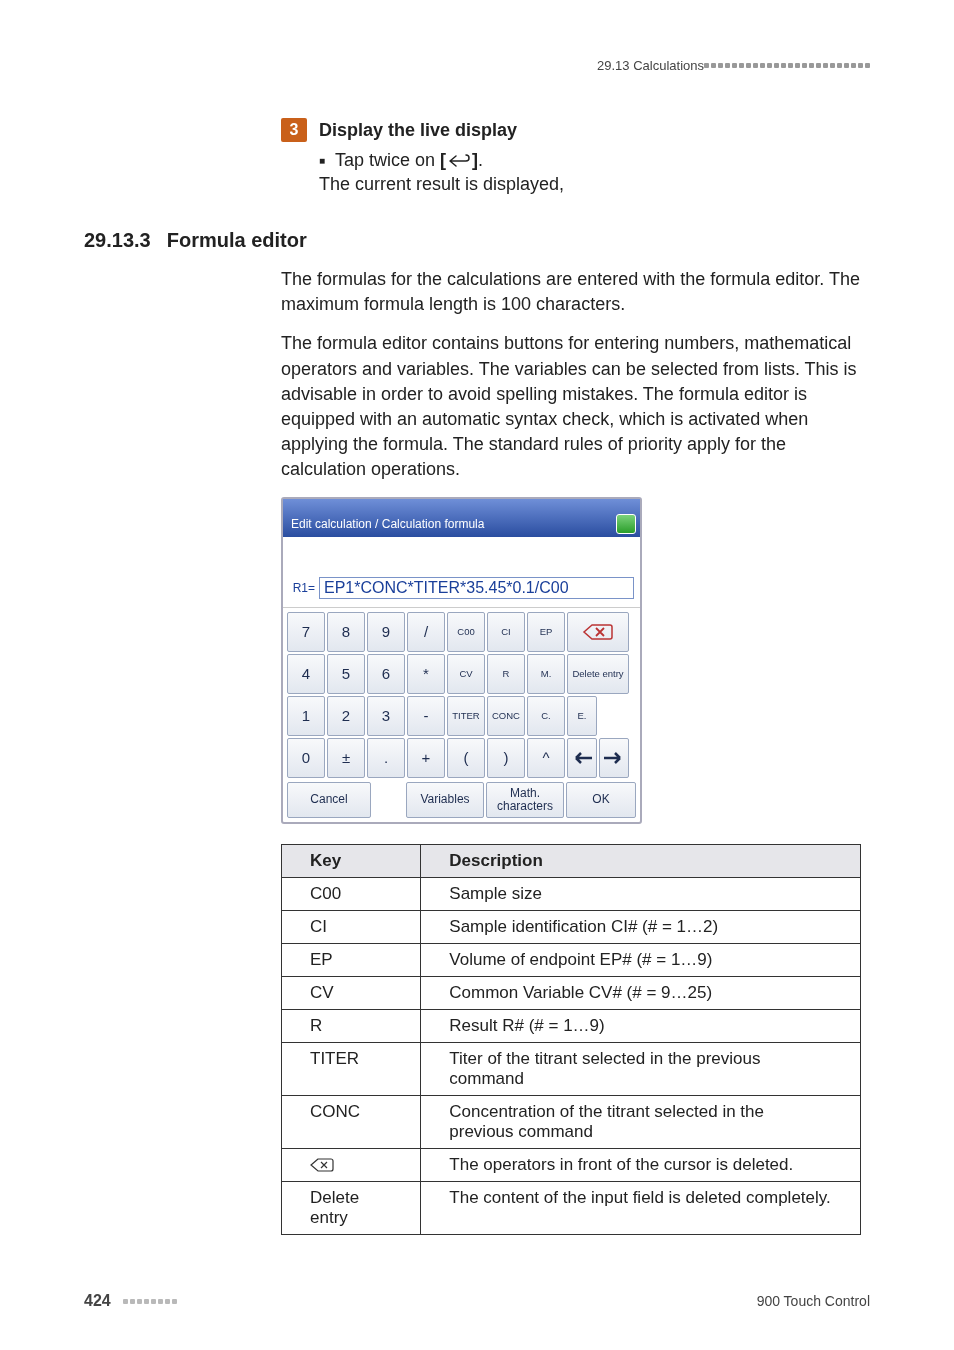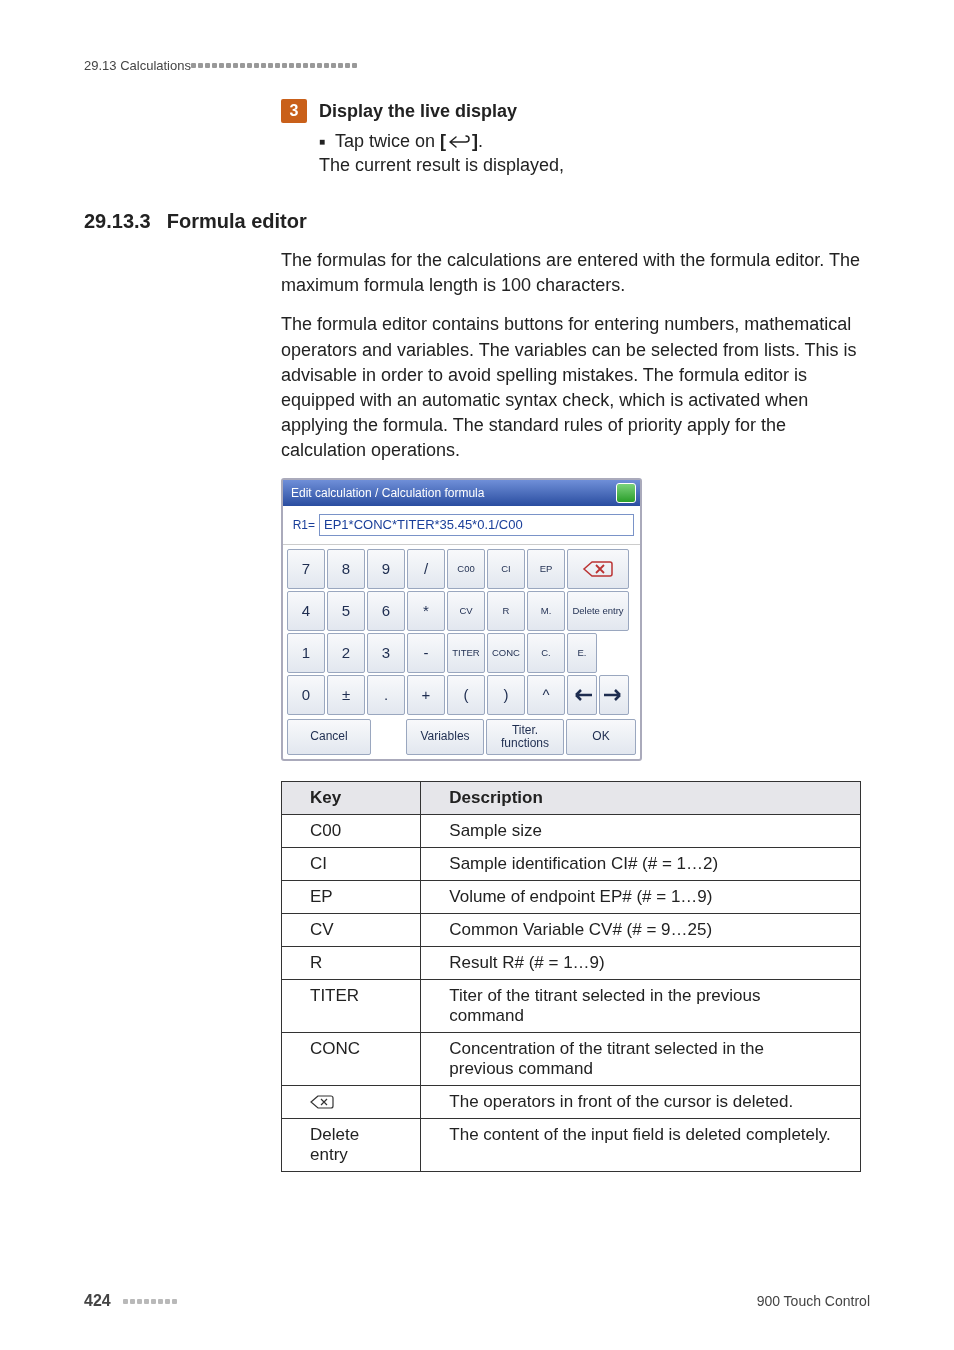--- a/index.html
+++ b/index.html
@@ -16,25 +16,25 @@
   .page {
     position: relative;
     box-sizing: border-box;
     width: 954px;
     height: 1350px;
     padding: 58px 84px 0 84px;
   }
   
   .hdr {
     display: flex;
-    justify-content: flex-start;
+    justify-content: flex-end;
     align-items: center;
     font-size: 13px;
     color: #444;
-    margin-bottom: 26px;
+    margin-bottom: 45px;
   }
   .hdr-dashes {
     display: flex;
     gap: 2px;
   }
   .hdr-dashes span {
     display: inline-block;
     width: 5px;
     height: 5px;
     background: #999;
@@ -109,50 +109,51 @@
     border: 2px solid #aab;
     border-radius: 3px;
     font-family: Arial, sans-serif;
     font-size: 15px;
   }
   .fe-titlebar {
     height: 26px;
     display: flex;
     align-items: center;
     justify-content: space-between;
-    padding: 0 4px 0 8px;
+    padding: 12px 4px 0 8px;
     font-size: 12px;
     color: #fff;
     background: linear-gradient(#6f8fd8, #2a4da0);
   }
   .fe-home {
     width: 18px;
     height: 18px;
     border-radius: 3px;
     background: linear-gradient(#7cd27c, #2a9e2a);
     border: 1px solid #fff;
   }
   .fe-formula-row {
     display: flex;
     align-items: center;
     padding: 8px 6px;
     gap: 4px;
     border-bottom: 1px solid #ccc;
+    margin-top: 32px;
   }
   .fe-r1 {
     font-size: 12px;
     color: #1a3f9a;
     width: 26px;
     text-align: right;
   }
   .fe-formula-input {
     flex: 1;
     height: 22px;
     border: 1px solid #7a93c8;
-    font-size: 13px;
+    font-size: 16px;
     color: #1a3f9a;
     padding: 8px 4px;
     background: #fff;
     font-family: Arial, sans-serif;
     box-sizing: border-box;
   }
   .fe-grid {
     display: grid;
     grid-template-columns: repeat(4, 38px) repeat(2, 38px) 38px 30px 30px;
     grid-auto-rows: 40px;
@@ -370,21 +371,21 @@
         <svg width="20" height="12" viewBox="0 0 20 12">
             <path d="M0 6 H16 M16 6 L11 1 M16 6 L11 11" stroke="#1e2d50" stroke-width="2.5" fill="none"></path>
           </svg>
       </div>
     </div>
     <div class="fe-bottom">
       <div class="fe-bbtn">Cancel</div>
       <div class="sp"></div>
       <div class="fe-bbtn">Variables</div>
       <div class="fe-bbtn">
-        <span style="white-space:pre-line;">Titer. functions</span>
+        <span style="white-space:pre-line;">Math. characters</span>
       </div>
       <div class="fe-bbtn">OK</div>
     </div>
   </div>
 
   <table class="desc-table">
     <thead>
       <tr>
         <th>Key</th>
         <th>Description</th>

